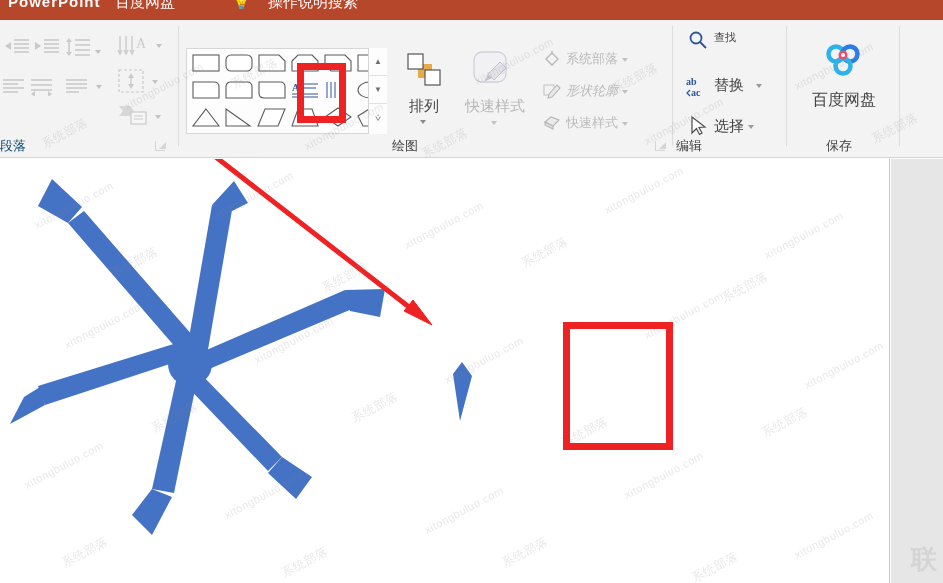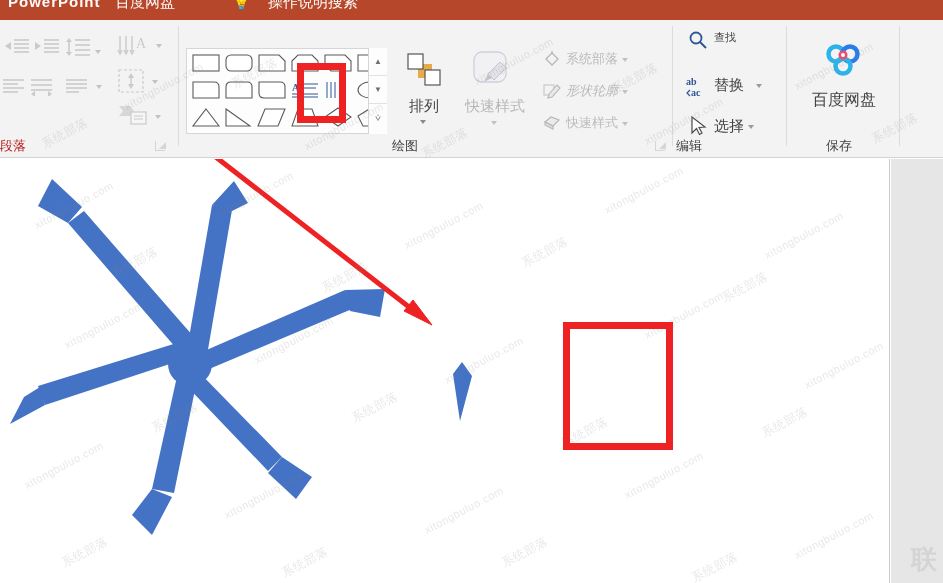--- a/index.html
+++ b/index.html
@@ -33,21 +33,21 @@
   
   #ribbon {
     position: absolute; left: 0; top: 20px; width: 943px; height: 138px;
     background: #f3f3f3;
     border-bottom: 1px solid #d4d4d4;
   }
   .grp-label {
     position: absolute; bottom: 2px;
     font-size: 13px; color: #444; white-space: nowrap;
   }
-  .grp-label.dim { color: #b91c1c; }
+  .grp-label.dim { color: #0c4a6e; }
   .sep {
     position: absolute; top: 6px; width: 1px; height: 120px;
     background: #dcdcdc;
   }
   .dlg-launcher {
     position: absolute; width: 10px; height: 10px;
     border: 1px solid #b9b9b9; border-top: none; border-right: none;
     transform: skewX(0deg);
   }
   .dlg-launcher::after {

